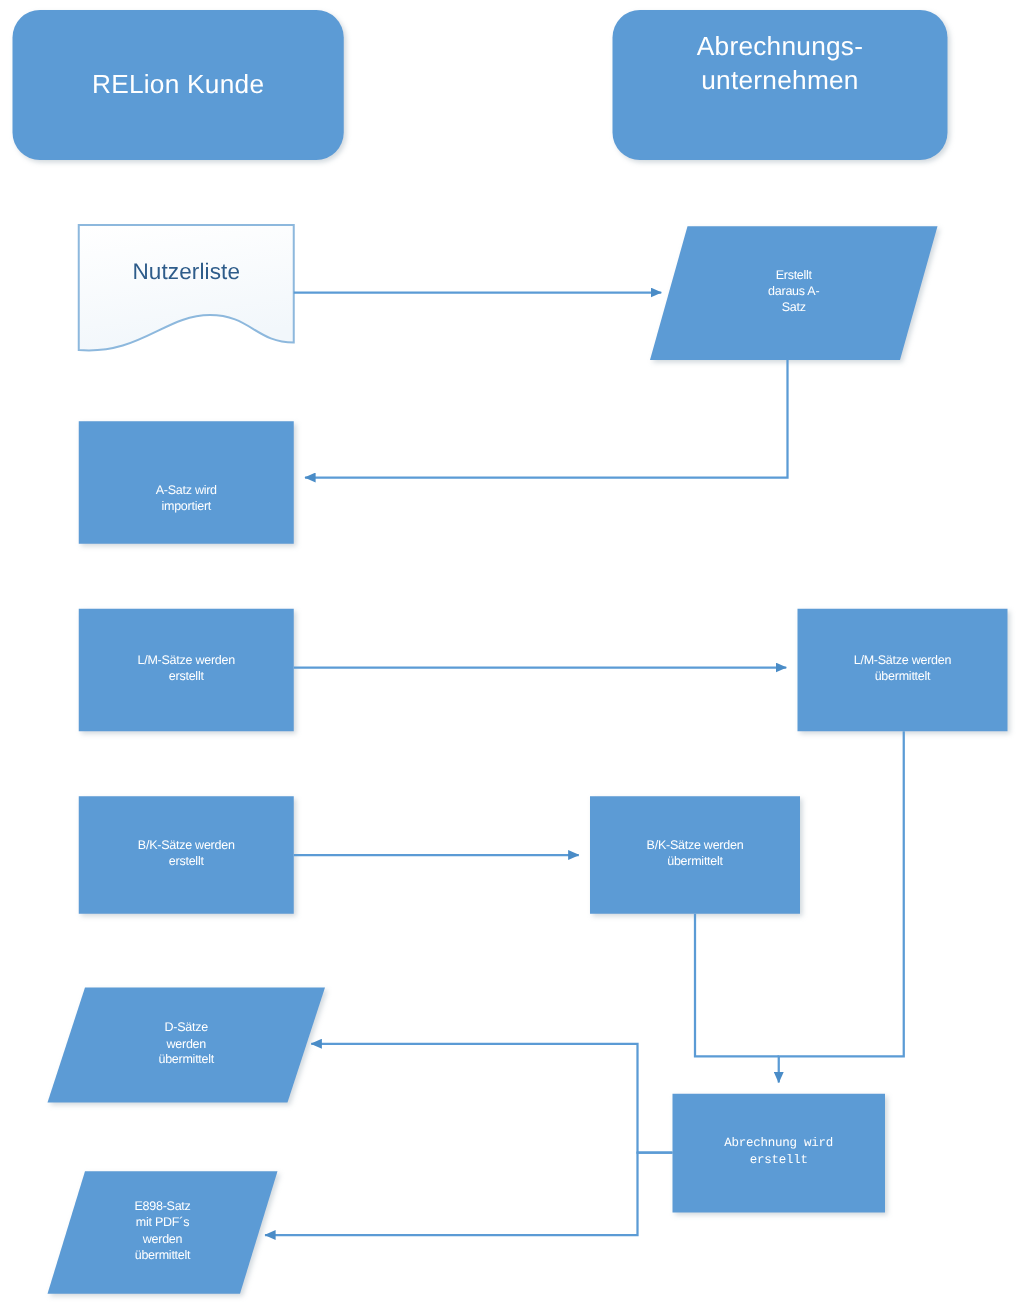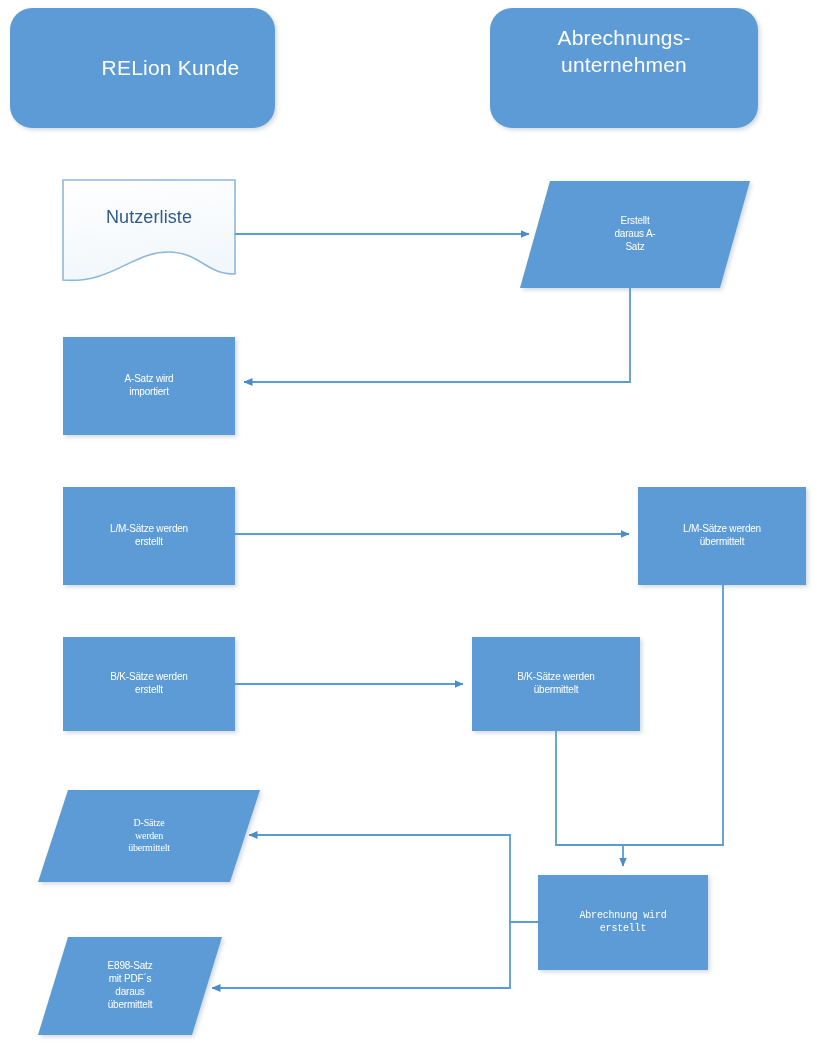--- a/index.html
+++ b/index.html
@@ -100,51 +100,51 @@
 
     <path d="M556,731 L556,845 L623,845" fill="none" stroke="#5B9BD5" stroke-width="1.8"></path>
 
     <path d="M723,585 L723,845 L623,845 L623,866" fill="none" stroke="#5B9BD5" stroke-width="1.8" marker-end="url(#arrowhead)"></path>
 
     <path d="M538,922 L510,922 L510,835 L249,835" fill="none" stroke="#5B9BD5" stroke-width="1.8" marker-end="url(#arrowhead)"></path>
 
     <path d="M538,922 L510,922 L510,988 L212,988" fill="none" stroke="#5B9BD5" stroke-width="1.8" marker-end="url(#arrowhead)"></path>
   </svg>
 
-  <div class="node-label lbl-header" style="left:10px; top:8px; width:265px; height:120px;margin-left:28px;">RELion Kunde</div>
+  <div class="node-label lbl-header" style="left:10px; top:8px; width:265px; height:120px;">RELion Kunde</div>
 
   <div class="node-label lbl-header" style="left:490px; top:8px; width:268px; height:87px;">Abrechnungs-
 unternehmen</div>
 
   <div class="node-label lbl-dark" style="left:63px; top:180px; width:172px; height:76px;">Nutzerliste</div>
 
   <div class="node-label lbl-white" style="left:520px; top:181px; width:230px; height:107px;">Erstellt
 daraus A-
 Satz</div>
 
-  <div class="node-label lbl-white" style="left:63px; top:337px; width:172px; height:98px;">A-Satz wird
+  <div class="node-label lbl-white" style="left:63px; top:351px; width:172px; height:98px;">A-Satz wird
 importiert</div>
 
   <div class="node-label lbl-white" style="left:63px; top:487px; width:172px; height:98px;">L/M-Sätze werden
 erstellt</div>
 
   <div class="node-label lbl-white" style="left:638px; top:487px; width:168px; height:98px;">L/M-Sätze werden
 übermittelt</div>
 
   <div class="node-label lbl-white" style="left:63px; top:637px; width:172px; height:94px;">B/K-Sätze werden
 erstellt</div>
 
   <div class="node-label lbl-white" style="left:472px; top:637px; width:168px; height:94px;">B/K-Sätze werden
 übermittelt</div>
 
-  <div class="node-label lbl-white" style="left:38px; top:790px; width:222px; height:92px;font-family:Liberation Serif, serif;">D-Sätze
+  <div class="node-label lbl-white" style="left:38px; top:790px; width:222px; height:92px;">D-Sätze
 werden
 übermittelt</div>
 
   <div class="node-label lbl-white" style="left:38px; top:937px; width:184px; height:98px;">E898-Satz
 mit PDF´s
-daraus
+werden
 übermittelt</div>
 
   <div class="node-label lbl-white" style="left:538px; top:875px; width:170px; height:95px;font-family:Liberation Mono, monospace;">Abrechnung wird
 erstellt</div>
 
 </div>
 
 </body></html>

